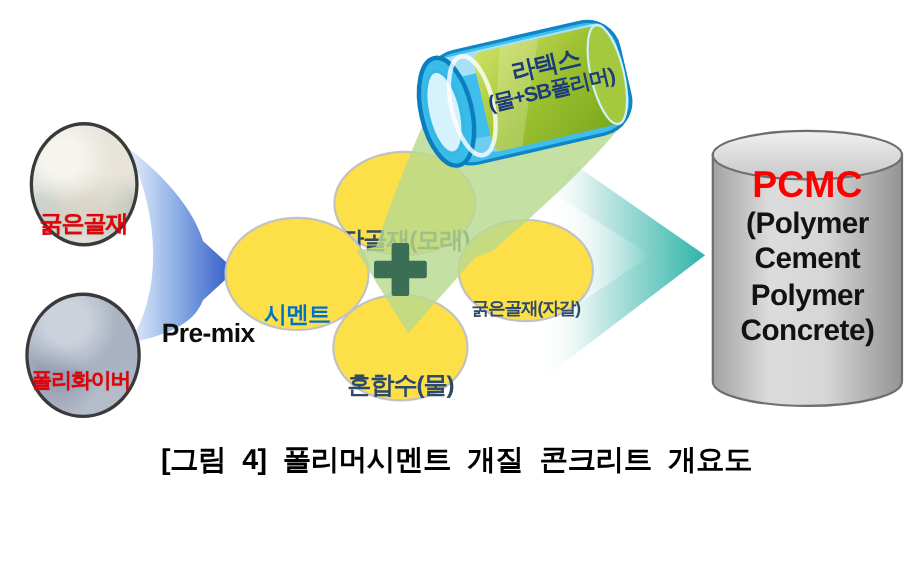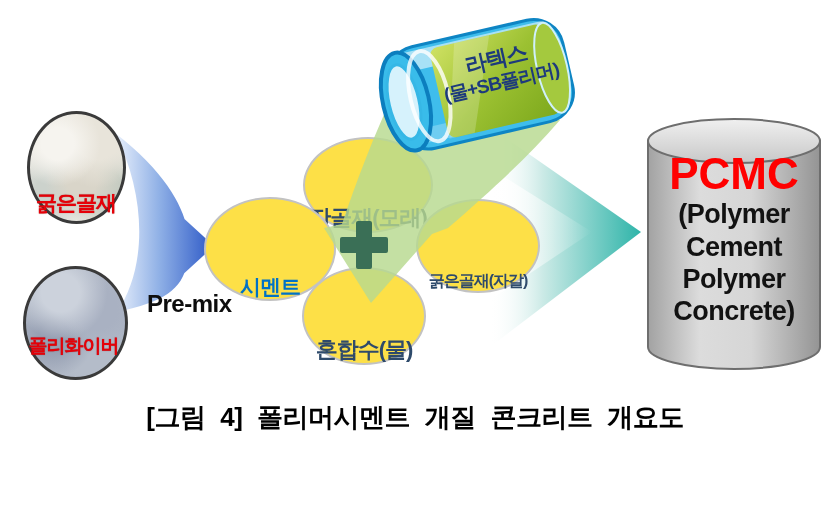--- a/index.html
+++ b/index.html
@@ -47,21 +47,21 @@
     color:#0d0d0d;letter-spacing:-0.5px;z-index:1;}
 
   .bottle-text{position:absolute;left:421px;top:47px;width:155px;transform:rotate(-13deg);
     text-align:center;color:#1d3a7c;font-weight:bold;line-height:1.12;z-index:5;
     letter-spacing:-1px;}
   .bottle-text .l1{font-size:22px;}
   .bottle-text .l2{font-size:19px;}
 
   .pcmc{position:absolute;left:651px;top:149px;width:166px;text-align:center;
     font-weight:bold;z-index:1;}
-  .pcmc .acr{font-size:44px;color:#ff0000;line-height:1.12;}
+  .pcmc .acr{font-size:34px;color:#ff0000;line-height:1.12;}
   .pcmc .line{font-size:27px;color:#121212;line-height:1.2;letter-spacing:-0.5px;}
 
   .caption{position:absolute;left:0;right:0;top:400px;text-align:center;font-size:26px;
     font-weight:600;color:#000;word-spacing:8px;letter-spacing:-0.5px;z-index:1;}
 </style>
 </head>
 <body>
 
 <div class="stage">
 

